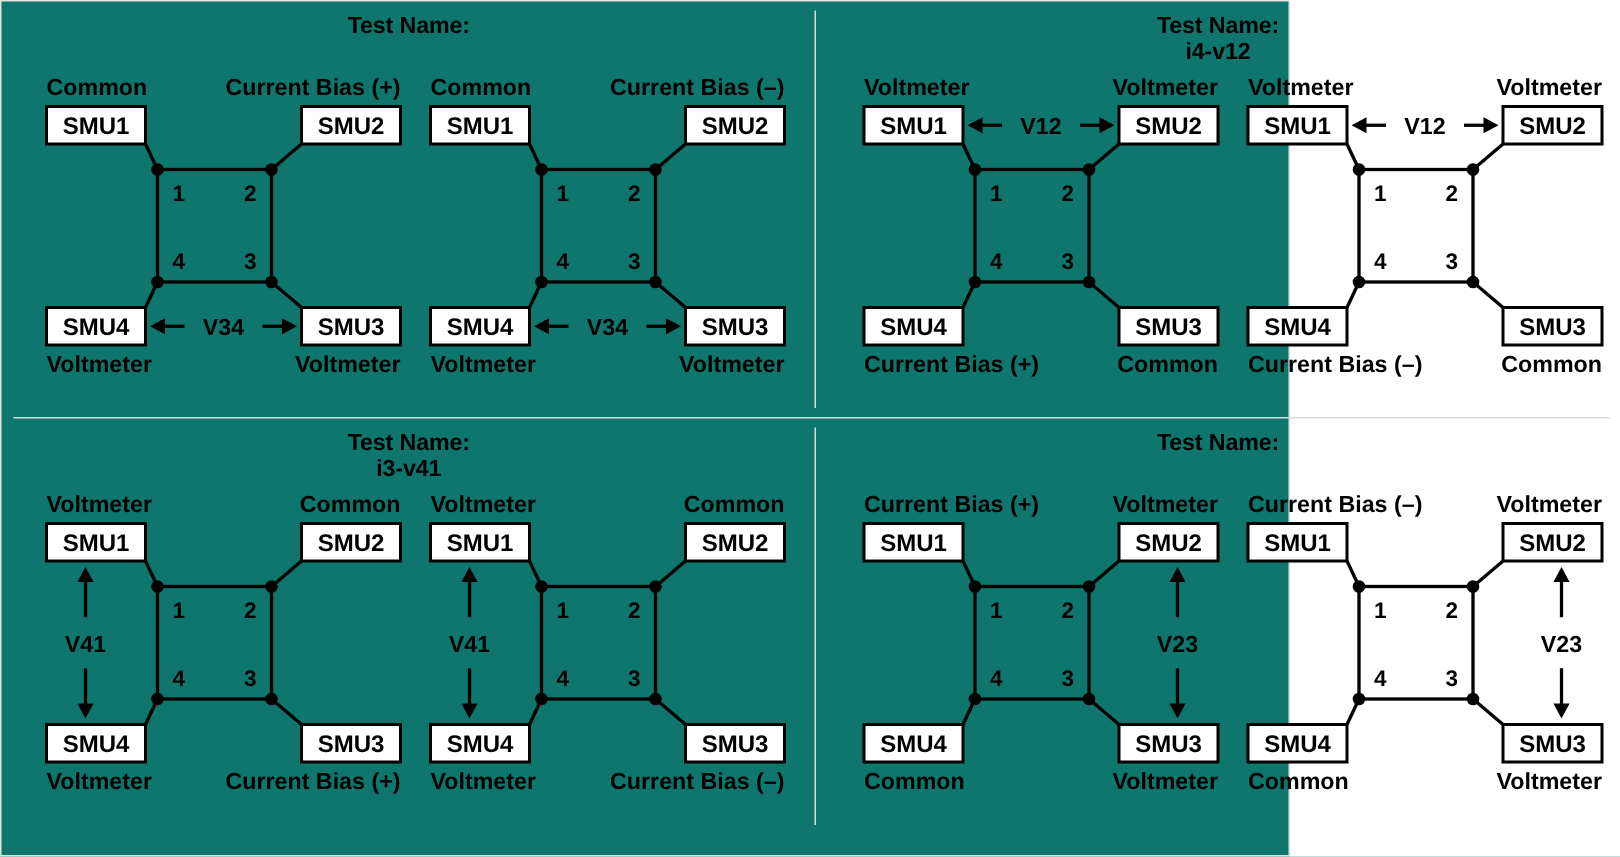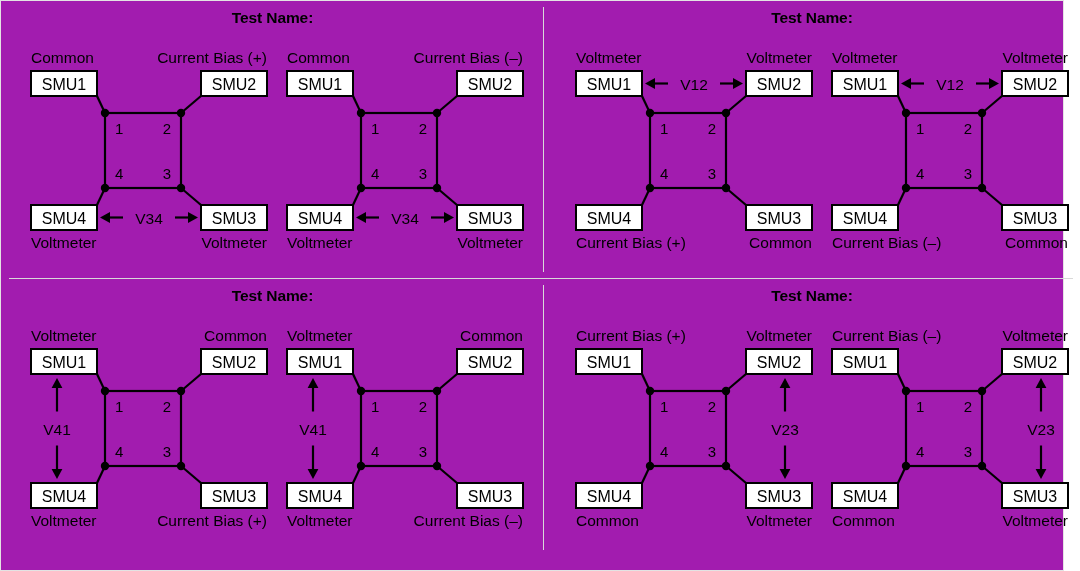--- a/index.html
+++ b/index.html
@@ -9,25 +9,25 @@
   }
   body {
     width: 1080px;
     height: 571px;
     font-family: "Liberation Sans", sans-serif;
     color: #000000;
     overflow: hidden;
   }
   #figure {
     position: relative;
-    width: 1064px;
+    width: 860px;
     height: 571px;
     box-sizing: border-box;
     border: 1px solid #e3e3e3;
-    background: #a21caf;
+    background: #0f766e;
   }
   .quad {
     position: absolute;
     box-sizing: border-box;
   }
   .quad.tl { left: 0px;   top: 0px;   width: 543px; height: 277px; }
   .quad.tr { left: 543px; top: 0px;   width: 536px; height: 277px; }
   .quad.bl { left: 0px;   top: 278px; width: 543px; height: 291px; }
   .quad.br { left: 543px; top: 278px; width: 536px; height: 291px; }
 
@@ -75,20 +75,21 @@
     top: 44px;
     left: 0;
     right: 0;
     height: 210px;
   }
   .diagram {
     position: absolute;
     top: 0;
     width: 252px;
     height: 210px;
+    font-weight: bold;
   }
   .diagram.d0 { left: 22px; }
   .diagram.d1 { left: 278px; }
   .quad.tr .diagram.d0, .quad.br .diagram.d0 { left: 24px; }
   .quad.tr .diagram.d1, .quad.br .diagram.d1 { left: 280px; }
 
   svg { display: block; overflow: visible; }
   .svg-text {
     font-family: "Liberation Sans", sans-serif;
     font-size: 15.5px;
@@ -179,20 +180,21 @@
             <text x="8" y="203" text-anchor="start" class="svg-text ">Voltmeter</text>
             <text x="244" y="203" text-anchor="end" class="svg-text ">Voltmeter</text>
           </svg>
         </div>
     </div>
   </div>
 
   <div class="quad tr">
     <div class="quad-title">
       <span class="tname">Test Name:</span>
+      <span class="tval">i4-v12</span>
     </div>
     <div class="pair">
       <div class="diagram d0">
           <svg width="252" height="210" viewBox="0 0 252 210">
             <text x="8" y="18" text-anchor="start" class="svg-text ">Voltmeter</text>
             <text x="244" y="18" text-anchor="end" class="svg-text ">Voltmeter</text>
             <rect x="8" y="26" width="66" height="25" fill="#fff" stroke="#000000" stroke-width="2"></rect>
             <text x="41" y="44.5" text-anchor="middle" class="svg-text smu">SMU1</text>
             <rect x="178" y="26" width="66" height="25" fill="#fff" stroke="#000000" stroke-width="2"></rect>
             <text x="211" y="44.5" text-anchor="middle" class="svg-text smu">SMU2</text>
@@ -255,20 +257,21 @@
             <text x="8" y="203" text-anchor="start" class="svg-text ">Current Bias (–)</text>
             <text x="244" y="203" text-anchor="end" class="svg-text ">Common</text>
           </svg>
         </div>
     </div>
   </div>
 
   <div class="quad bl">
     <div class="quad-title">
       <span class="tname">Test Name:</span>
+      <span class="tval">i3-v41</span>
     </div>
     <div class="pair">
       <div class="diagram d0">
           <svg width="252" height="210" viewBox="0 0 252 210">
             <text x="8" y="18" text-anchor="start" class="svg-text ">Voltmeter</text>
             <text x="244" y="18" text-anchor="end" class="svg-text ">Common</text>
             <rect x="8" y="26" width="66" height="25" fill="#fff" stroke="#000000" stroke-width="2"></rect>
             <text x="41" y="44.5" text-anchor="middle" class="svg-text smu">SMU1</text>
             <rect x="178" y="26" width="66" height="25" fill="#fff" stroke="#000000" stroke-width="2"></rect>
             <text x="211" y="44.5" text-anchor="middle" class="svg-text smu">SMU2</text>

